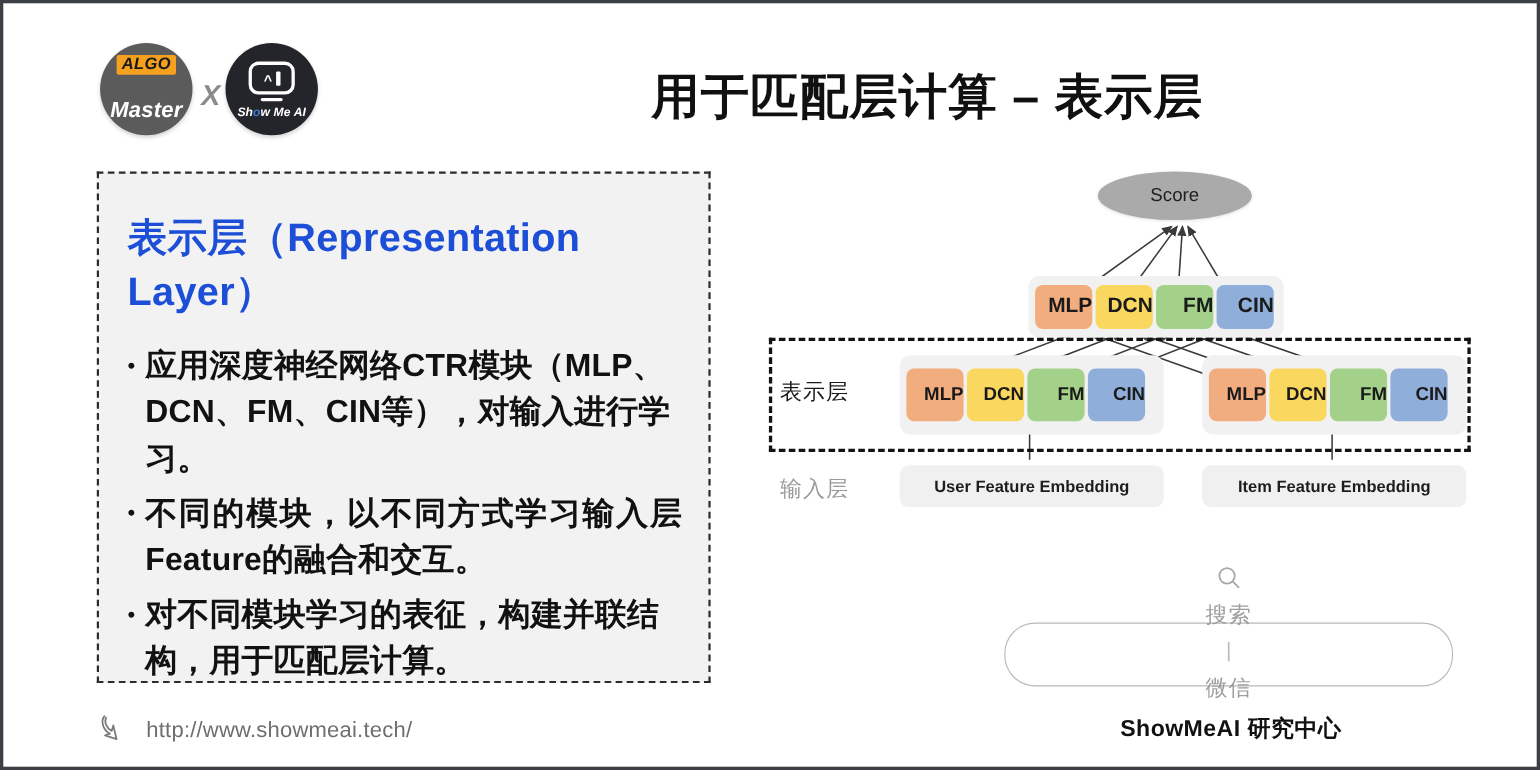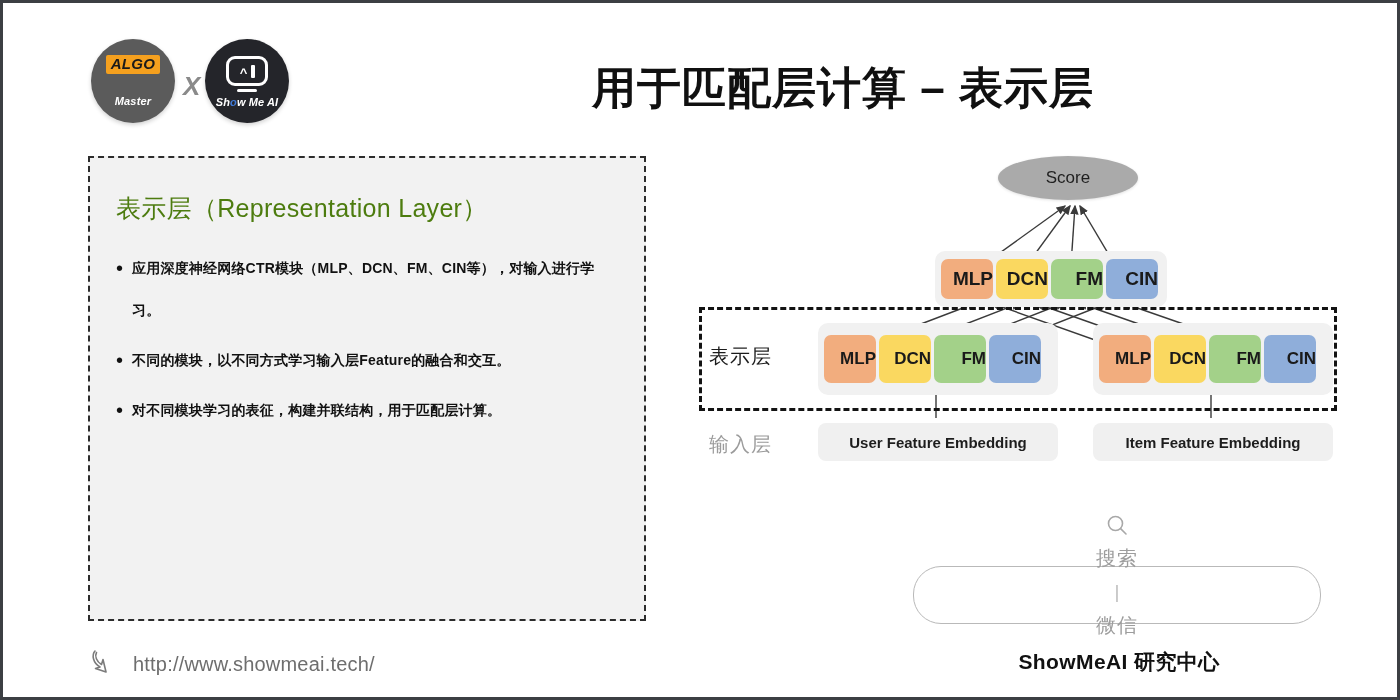--- a/index.html
+++ b/index.html
@@ -50,21 +50,21 @@
     color: #1a1a1a;
     font-size: 15px;
     font-weight: bold;
     letter-spacing: 0.3px;
     padding: 1px 5px 2px 5px;
     border-radius: 2px;
     line-height: 1.05;
   }
   #algo-master {
     color: #ffffff;
-    font-size: 11px;
+    font-size: 20px;
     font-weight: bold;
     margin-top: 21px;
     letter-spacing: 0.2px;
   }
   #logo-x {
     position: absolute;
     left: 92px;
     top: 32px;
     font-size: 26px;
     font-weight: bold;
@@ -144,40 +144,40 @@
     left: 85px;
     top: 153px;
     width: 558px;
     height: 465px;
     border: 2.5px dashed #2c2c2c;
     background: #f2f2f2;
     box-sizing: border-box;
     padding: 34px 24px 0 26px;
   }
   #panel-heading {
-    font-size: 25px;
-    font-weight: normal;
-    color: #4d7c0f;
+    font-size: 36px;
+    font-weight: bold;
+    color: #1d4ed8;
     letter-spacing: 0.3px;
     margin-bottom: 22px;
   }
   .bullet-row {
     display: flex;
     align-items: flex-start;
     margin-bottom: 8px;
   }
   .bullet-dot {
     flex: 0 0 auto;
     font-size: 20px;
     line-height: 42px;
     color: #111;
     width: 16px;
   }
   .bullet-text {
-    font-size: 14px;
+    font-size: 29px;
     font-weight: bold;
     color: #111;
     line-height: 42px;
     letter-spacing: 0.2px;
   }
   .bullet-text.justify {
     text-align: justify;
     text-align-last: left;
   }
 

